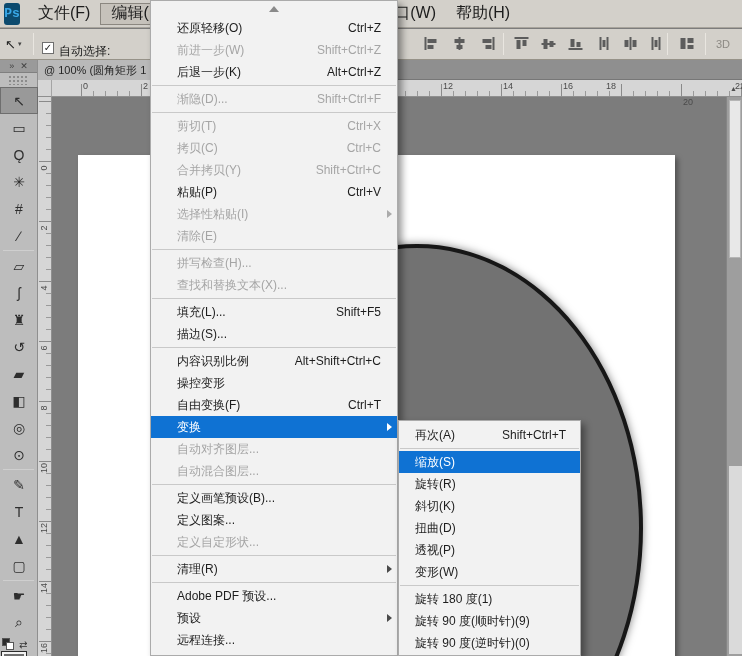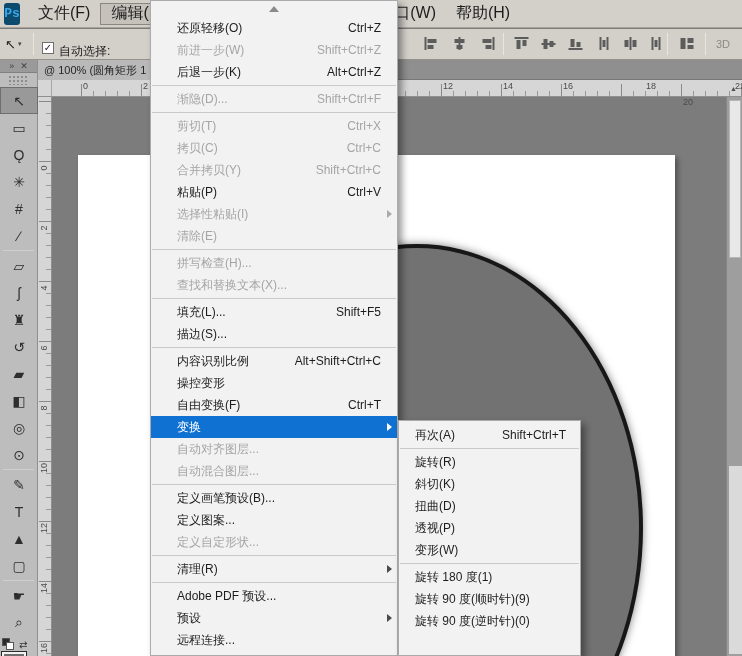--- a/index.html
+++ b/index.html
@@ -141,21 +141,21 @@
     <div class="doc-tab">
       <span>@ 100% (圆角矩形 1</span>
     </div>
   </div>
   <div class="hruler" id="hruler">
       <span class="num" style="left: 45px;">0</span>
       <span class="num" style="left: 105px;">2</span>
       <span class="num" style="left: 405px;">12</span>
       <span class="num" style="left: 465px;">14</span>
       <span class="num" style="left: 525px;">16</span>
-      <span class="num" style="left: 608px;">18</span>
+      <span class="num" style="left: 568px;">18</span>
       <span class="num" style="left: 645px; margin-top: 16px;">20</span>
       <span class="num" style="left: 697px;">22</span>
     </div>
   <div class="ruler-corner"></div>
   <div class="vruler" id="vruler">
       <span class="num" style="top: 66px;">0</span>
       <span class="num" style="top: 126px;">2</span>
       <span class="num" style="top: 186px;">4</span>
       <span class="num" style="top: 246px;">6</span>
       <span class="num" style="top: 306px;">8</span>
@@ -403,20 +403,23 @@
   </div>
 
   <div class="menu-panel transform-submenu">
     <div style="height:3px;"></div>
     <div id="submenu-items">
         <div class="mi enabled">
           <span class="lbl">再次(A)</span>
           <span class="sc">Shift+Ctrl+T</span>
         </div>
         <div class="msep"></div>
+        <div class="mi highlighted">
+          <span class="lbl">缩放(S)</span>
+        </div>
         <div class="mi enabled">
           <span class="lbl">旋转(R)</span>
         </div>
         <div class="mi enabled">
           <span class="lbl">斜切(K)</span>
         </div>
         <div class="mi enabled">
           <span class="lbl">扭曲(D)</span>
         </div>
         <div class="mi enabled">

